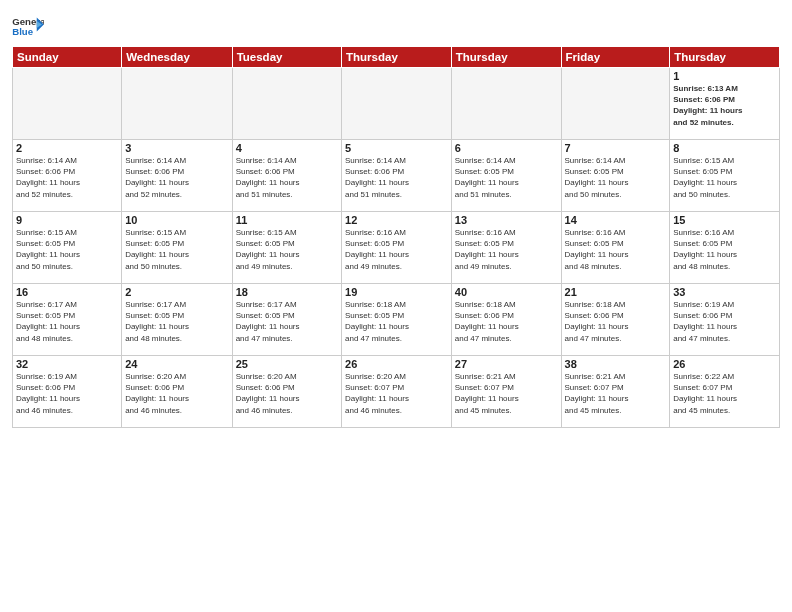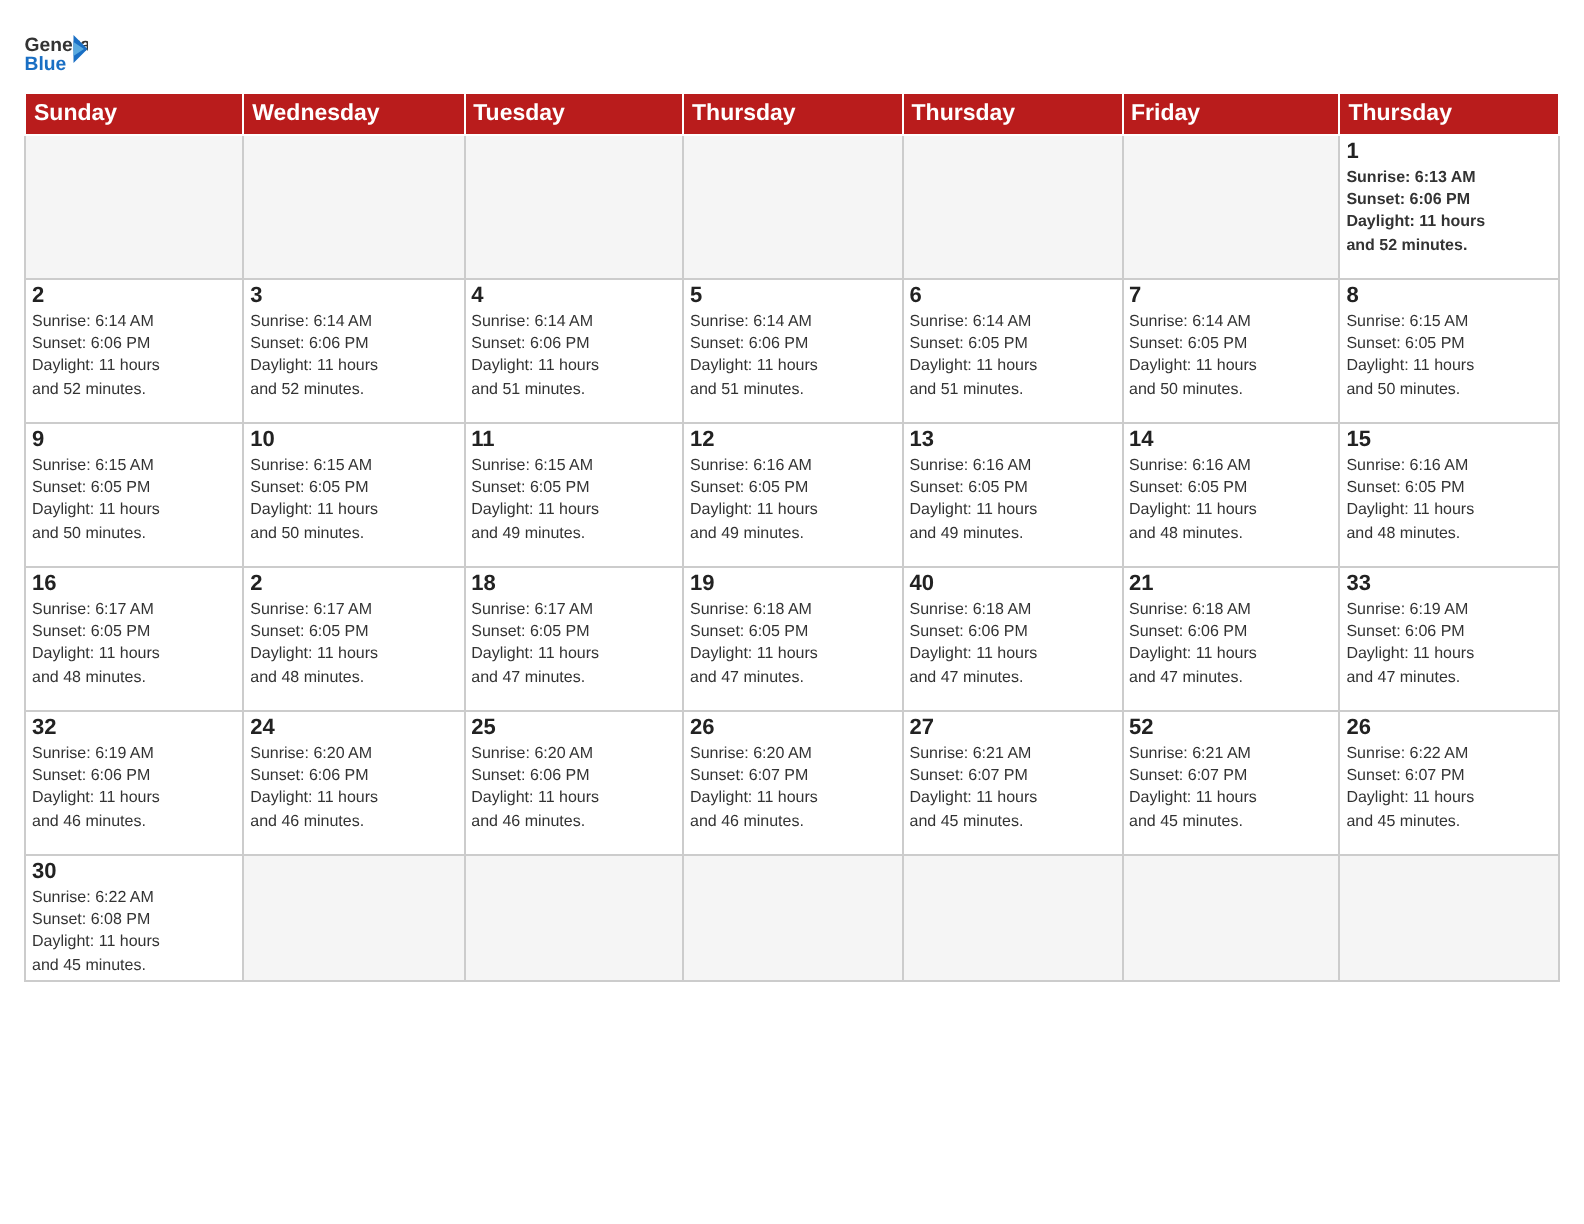--- a/index.html
+++ b/index.html
@@ -319,44 +319,29 @@
 and 46 minutes.</div>
           </td>
           <td>
             <span class="day-num">27</span>
             <div class="day-info" style="white-space: pre-line;">Sunrise: 6:21 AM
 Sunset: 6:07 PM
 Daylight: 11 hours
 and 45 minutes.</div>
           </td>
           <td>
-            <span class="day-num">52</span>
+            <span class="day-num">38</span>
             <div class="day-info" style="white-space: pre-line;">Sunrise: 6:21 AM
 Sunset: 6:07 PM
 Daylight: 11 hours
 and 45 minutes.</div>
           </td>
           <td>
             <span class="day-num">26</span>
             <div class="day-info" style="white-space: pre-line;">Sunrise: 6:22 AM
 Sunset: 6:07 PM
 Daylight: 11 hours
 and 45 minutes.</div>
           </td>
-        </tr>
-        <tr class="last-row">
-          <td>
-            <span class="day-num">30</span>
-            <div class="day-info" style="white-space: pre-line;">Sunrise: 6:22 AM
-Sunset: 6:08 PM
-Daylight: 11 hours
-and 45 minutes.</div>
-          </td>
-          <td class="empty"></td>
-          <td class="empty"></td>
-          <td class="empty"></td>
-          <td class="empty"></td>
-          <td class="empty"></td>
-          <td class="empty"></td>
         </tr>
       </tbody>
   </table>
 </div>
 
 </body></html>

